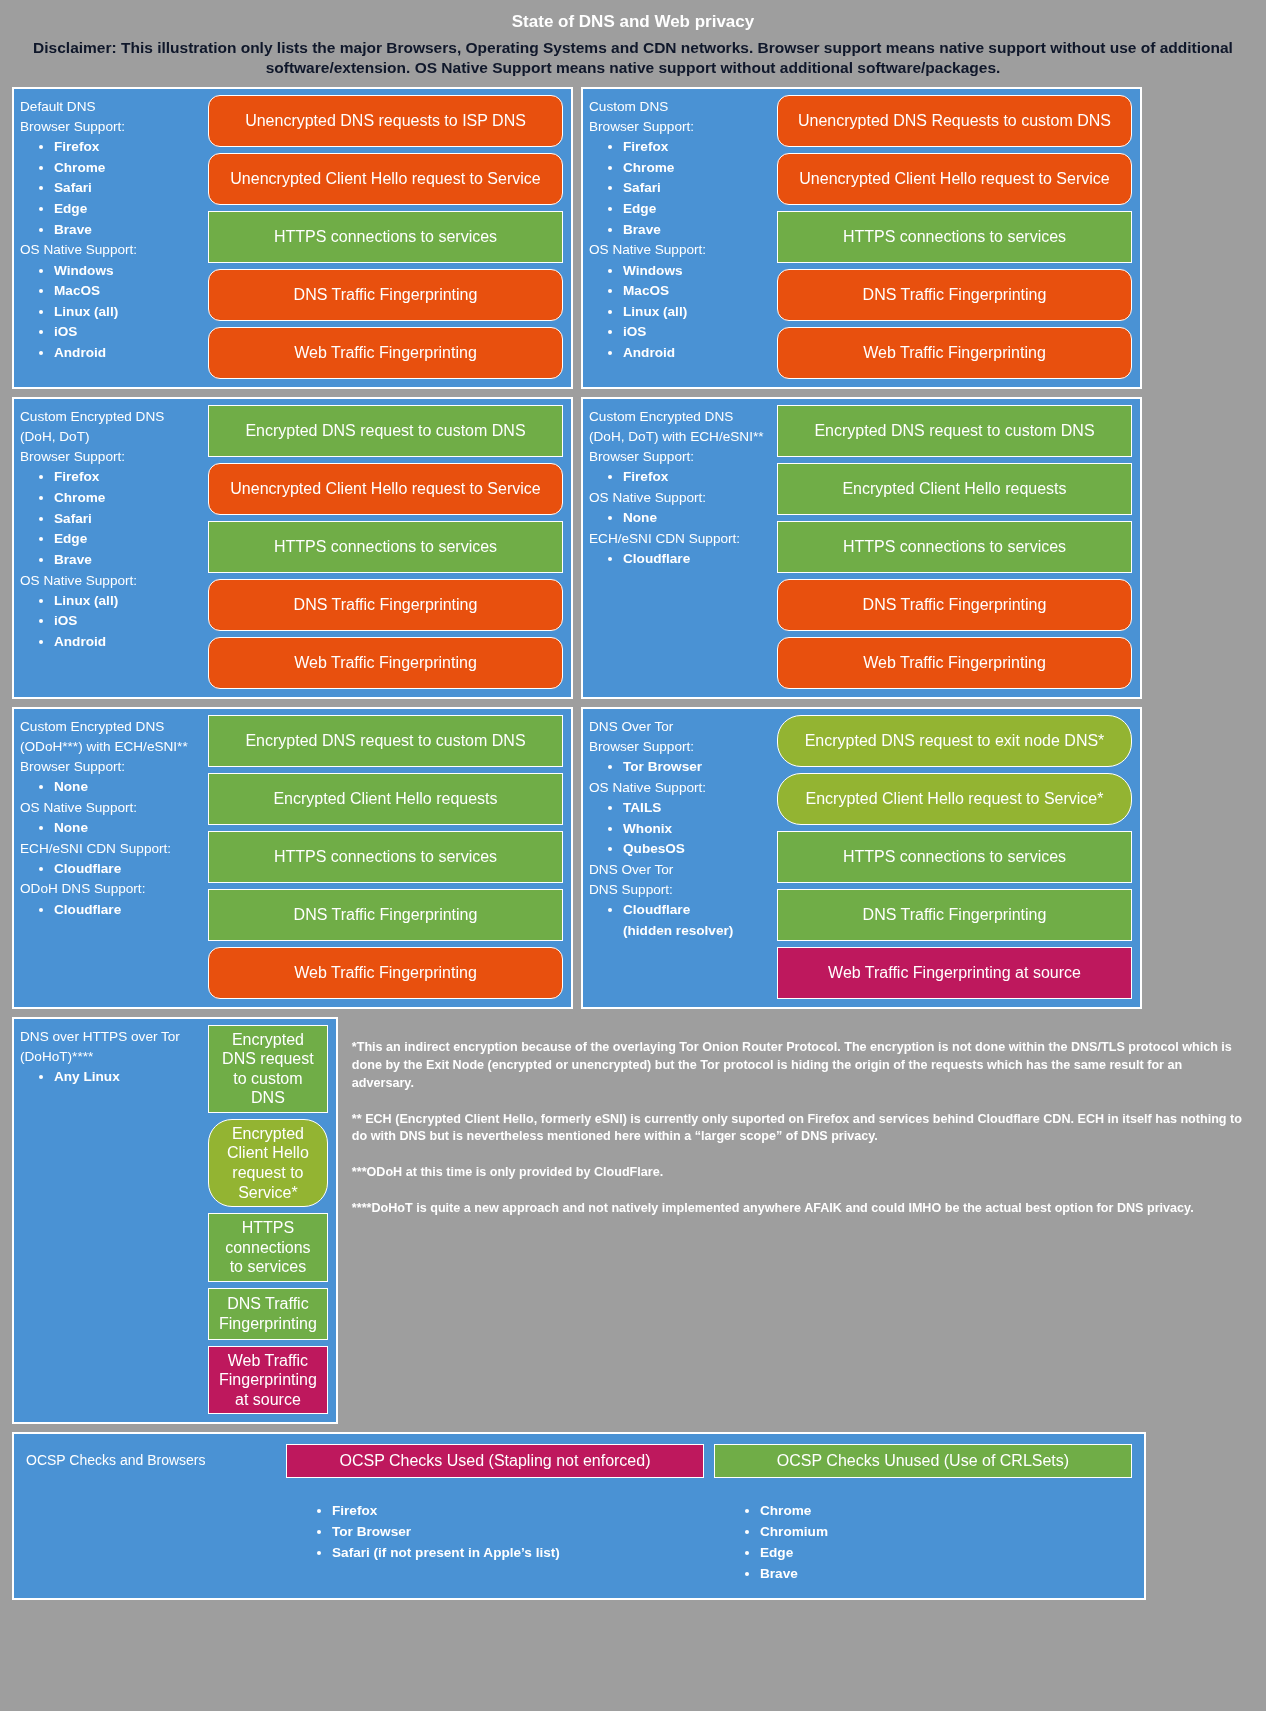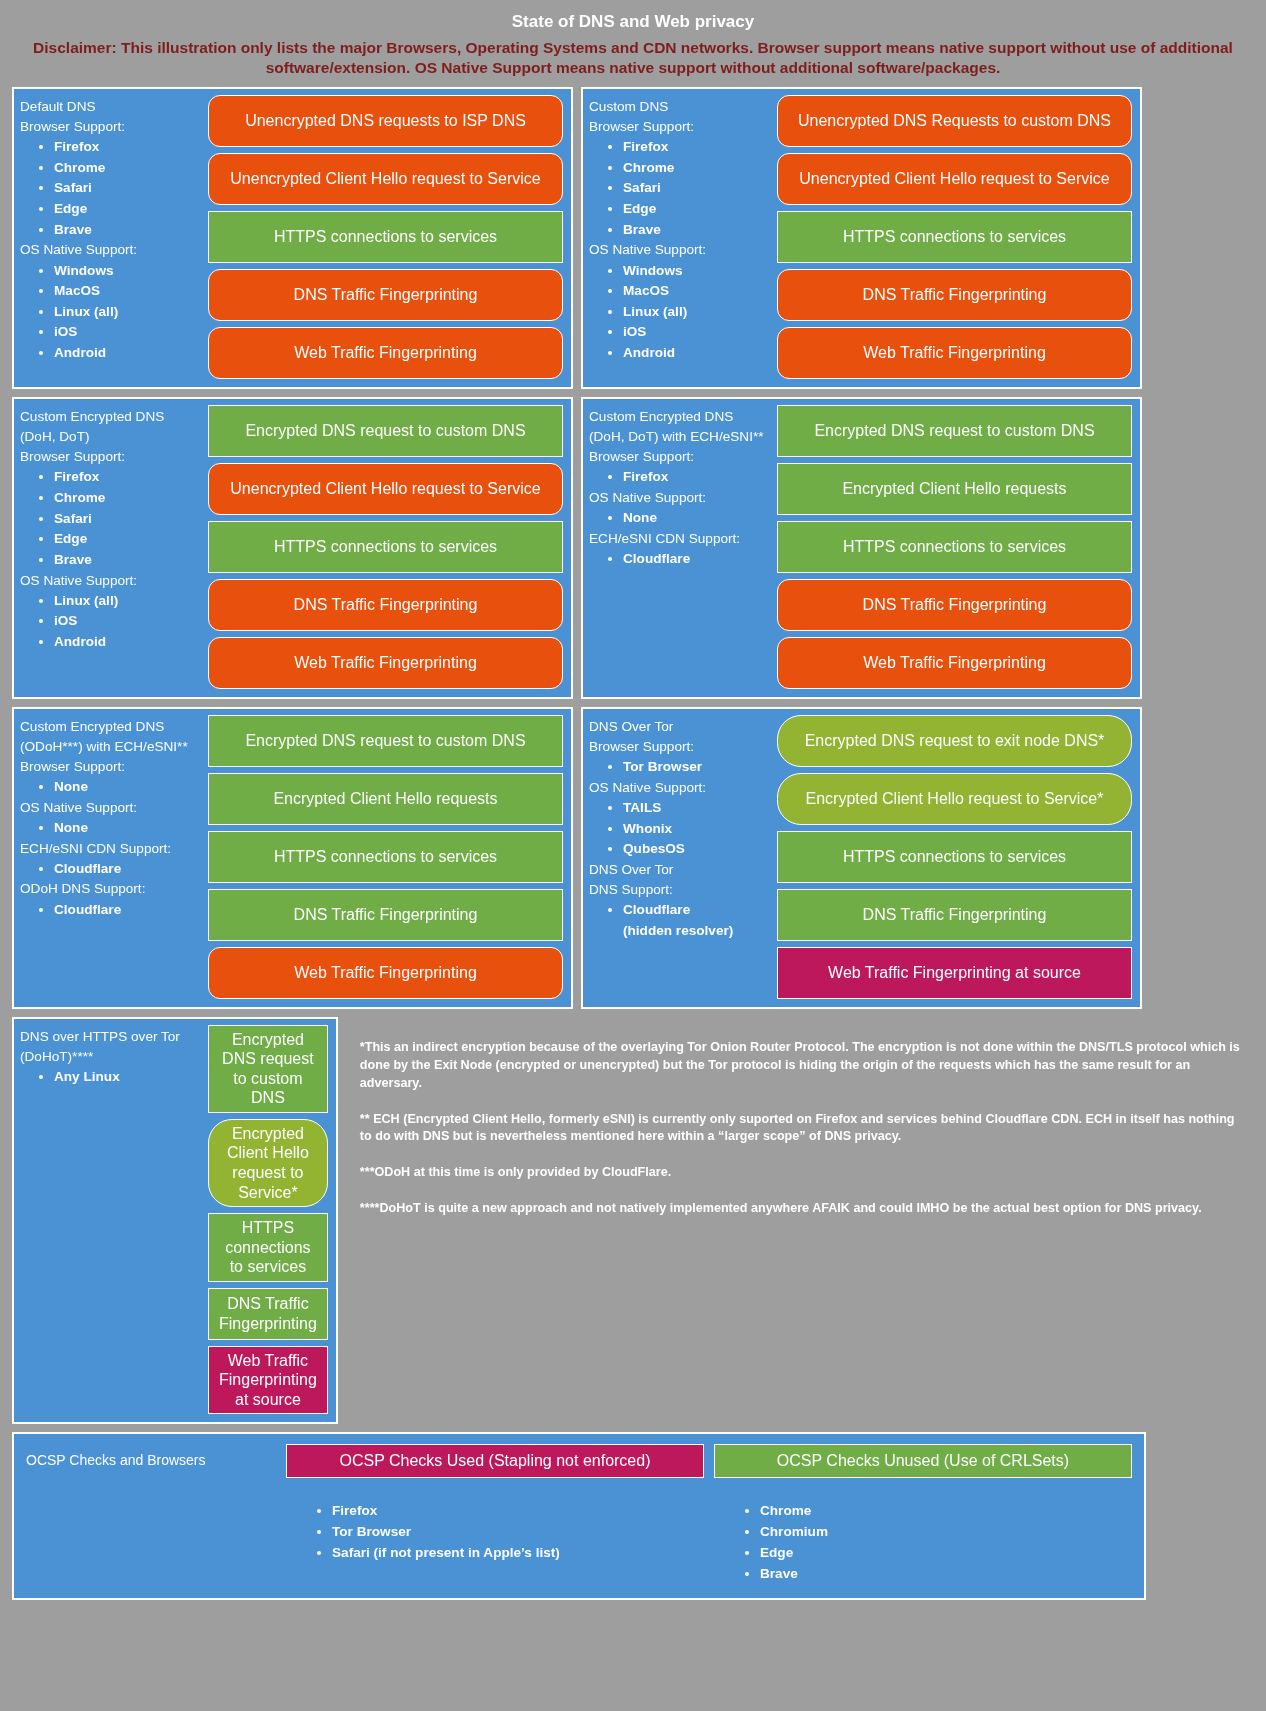--- a/index.html
+++ b/index.html
@@ -23,21 +23,21 @@
     text-align: center;
     font-size: 17px;
     font-weight: bold;
     color: #ffffff;
     margin: 4px 0 6px 0;
   }
   .disclaimer {
     text-align: center;
     font-size: 15.5px;
     font-weight: bold;
-    color: #7f1d1d;
+    color: #0f172a;
     line-height: 1.32;
     padding: 0 14px 8px 14px;
   }
   .grid {
     display: flex;
     flex-wrap: wrap;
     gap: 8px 8px;
   }
   .panel {
     background: #4a92d4;
@@ -97,21 +97,20 @@
     line-height: 1.22;
   }
   .bar.red { background: #e8500e; border-radius: 12px; }
   .bar.green { background: #70ad47; }
   .bar.olive { background: #93b432; border-radius: 24px; }
   .bar.orange { background: #be185d; }
 
   
   .bottom-row {
     display: flex;
-    gap: 8px;
     width: 1242px;
   }
   .notes {
     flex: 1 1 auto;
     background: #9e9e9e;
     color: #ffffff;
     font-size: 12.6px;
     font-weight: bold;
     line-height: 1.42;
     padding: 22px 10px 0 14px;

